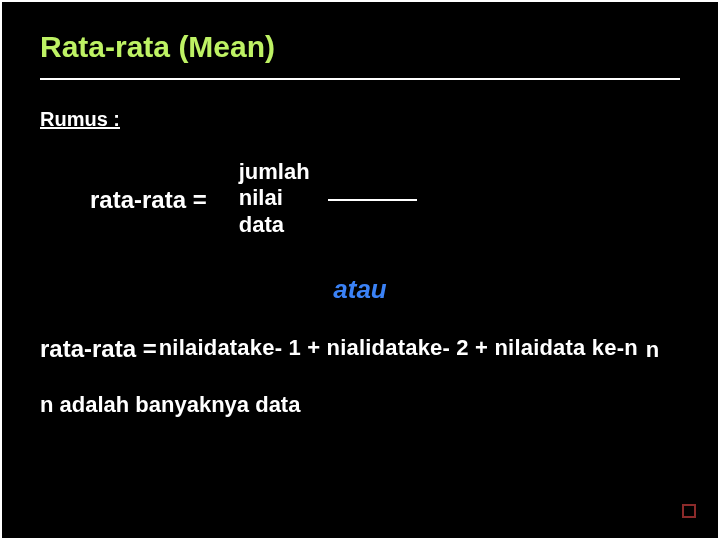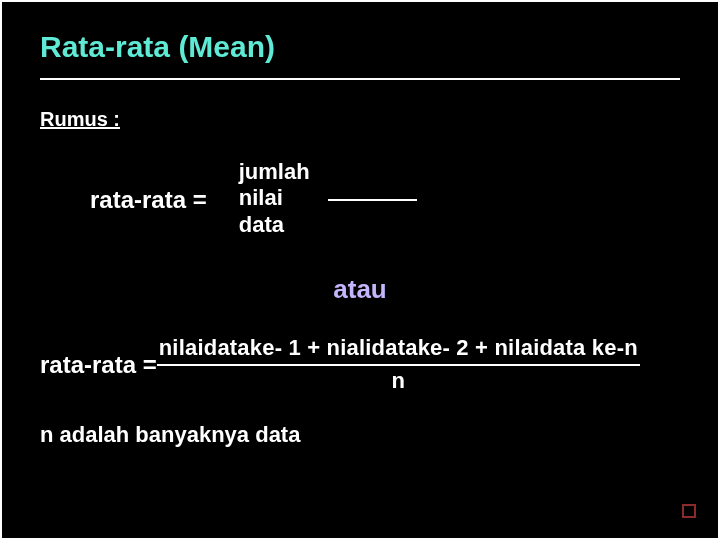--- a/index.html
+++ b/index.html
@@ -15,21 +15,21 @@
     width: 720px;
     height: 540px;
     background: #000;
     border: 2px solid #fff;
     padding: 28px 38px 20px 38px;
     position: relative;
   }
   .title {
     font-size: 30px;
     font-weight: bold;
-    color: #5eead4;
+    color: #bef264;
     margin-bottom: 14px;
   }
   .hr {
     border: none;
     border-top: 2px solid #fff;
     margin-bottom: 28px;
     width: 640px;
   }
   .subtitle {
     font-size: 20px;
@@ -58,38 +58,38 @@
     line-height: 1.2;
     margin-left: 20px;
   }
   .frac1 .num { padding: 0 6px 2px 6px; }
   .frac1 .bar { width: 100%; border-top: 2px solid #fff; }
   .frac1 .den { padding: 2px 6px 0 6px; }
   .atau {
     text-align: center;
     font-size: 26px;
     font-weight: bold;
-    color: #c4b5fd;
+    font-style: italic;
+    color: #3b82f6;
     margin: 8px auto 30px auto;
     width: 640px;
   }
   .formula2 {
     display: flex;
     align-items: center;
     margin-left: 0px;
     margin-bottom: 28px;
   }
   .lhs2 {
     font-size: 24px;
     font-weight: bold;
     white-space: nowrap;
   }
   .frac2 {
     display: inline-flex;
-    flex-direction: column;
     align-items: center;
     font-size: 22px;
     font-weight: bold;
     line-height: 1.2;
   }
   .frac2 .num { padding: 0 2px 2px 2px; letter-spacing: 0.2px; white-space: nowrap; }
   .frac2 .bar { width: 100%; border-top: 2px solid #fff; }
   .frac2 .den { padding: 2px 6px 0 6px; }
   .note {
     font-size: 22px;

